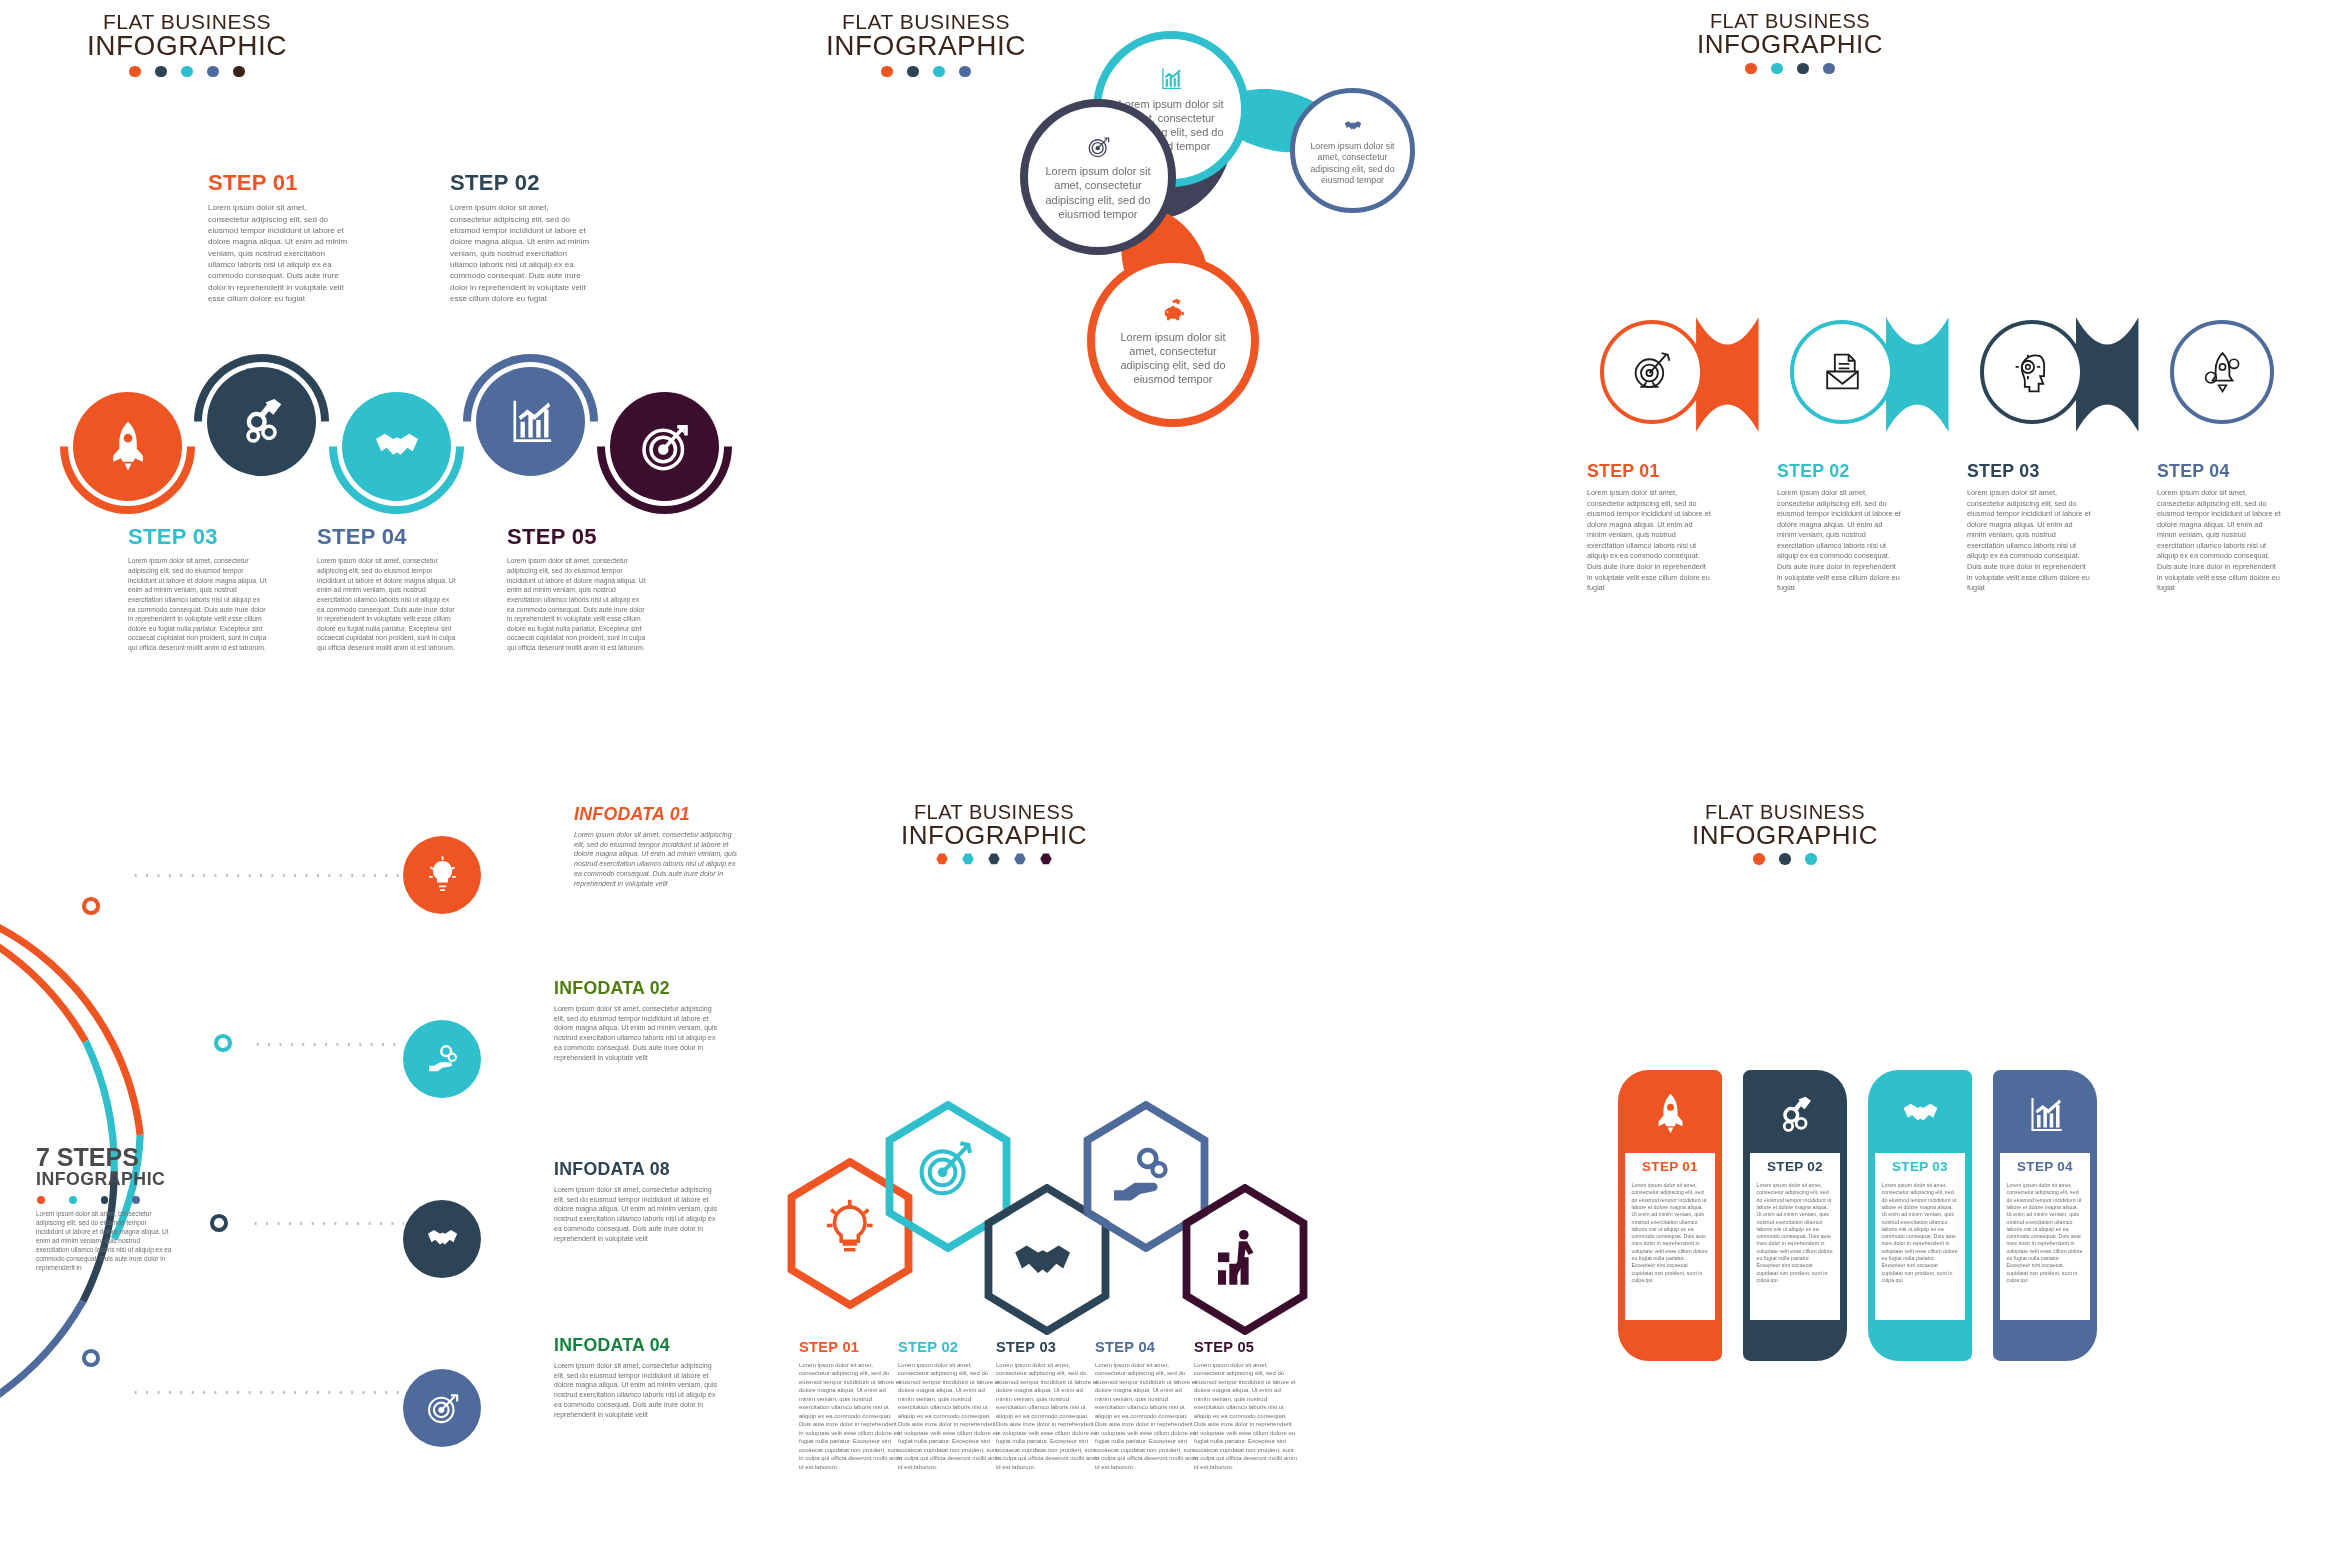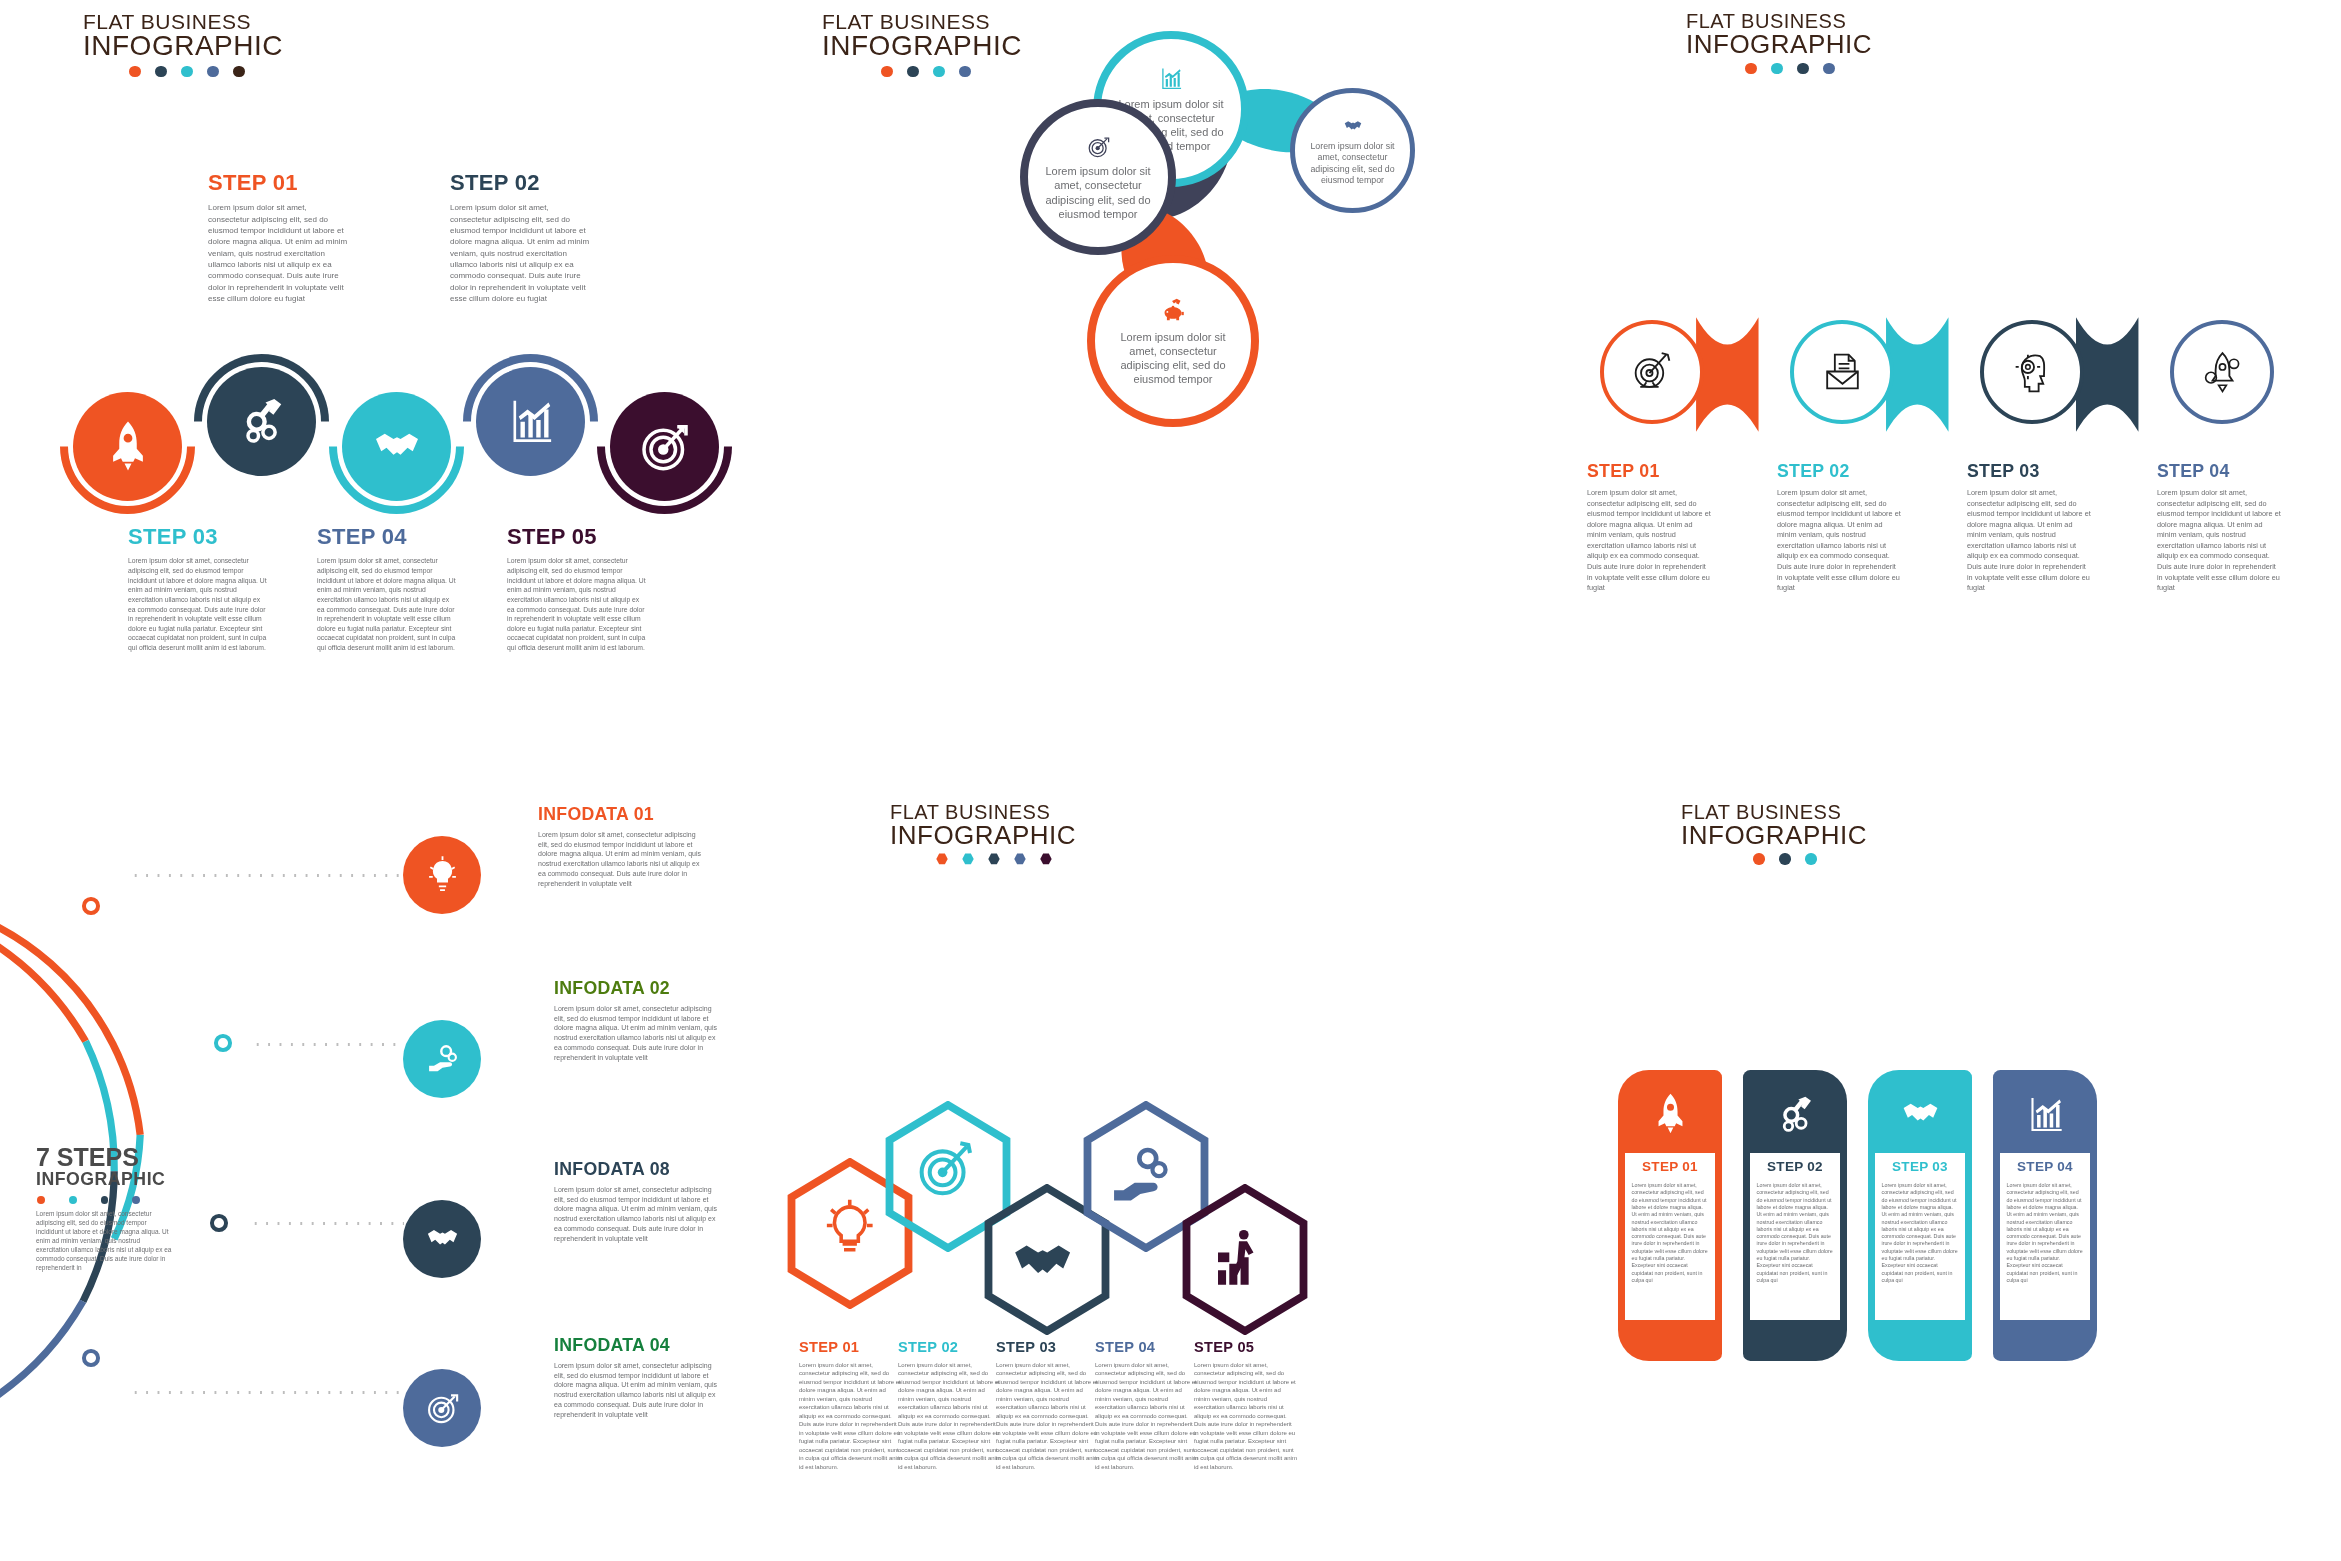--- a/index.html
+++ b/index.html
@@ -1,21 +1,21 @@
 <!DOCTYPE html>
 <html style="font-size:8.3px"><head>
 <meta charset="utf-8">
 <style>
   html,body{margin:0;padding:0;background:#ffffff;}
   body{width:2342px;height:1561px;position:relative;overflow:hidden;
        font-family:"Liberation Sans", sans-serif;color:#58595b;}
   .stage{position:relative;width:2342px;height:1561px;}
 
   
-  .title-block{position:absolute;text-align:left;}
+  .title-block{position:absolute;text-align:center;}
   .t-line1{font-family:"Liberation Sans Narrow","Liberation Sans",sans-serif;
            font-weight:400;letter-spacing:0.5px;color:#3b2418;line-height:1.0;}
   .t-line2{font-family:"Liberation Sans Narrow","Liberation Sans",sans-serif;
            font-weight:400;letter-spacing:0.5px;color:#3b2418;line-height:1.0;}
   .t-dots{display:flex;justify-content:center;gap:14.6px;margin-top:5.2px;}
   .t-dot{width:11.4px;height:11.4px;border-radius:50%;}
   .t-dot.hex{border-radius:0;
     clip-path:polygon(25% 3%,75% 3%,100% 50%,75% 97%,25% 97%,0% 50%);}
 
   
@@ -404,21 +404,21 @@
     <span>
       <svg viewBox="0 0 64 64">
             <circle cx="30" cy="36" r="20" fill="none" stroke="#fff" stroke-width="3.5"></circle>
             <circle cx="30" cy="36" r="12" fill="none" stroke="#fff" stroke-width="3.5"></circle>
             <circle cx="30" cy="36" r="5"></circle>
             <path d="M30 36L52 14" stroke="#fff" stroke-width="3.5" fill="none"></path>
             <path d="M46 12h10v10" stroke="#fff" stroke-width="3.5" fill="none"></path>
           </svg></span>
   </div>
 
-  <div class="p4-info" style="left:538px;top:25px;">
+  <div class="p4-info" style="left:574px;top:25px;font-style:italic;">
     <div class="step-head" style="color:#EF5423">INFODATA 01</div>
     <div class="body-text">Lorem ipsum dolor sit amet, consectetur adipiscing elit, sed do eiusmod tempor incididunt ut labore et dolore magna aliqua. Ut enim ad minim veniam, quis nostrud exercitation ullamco laboris nisi ut aliquip ex ea commodo consequat. Duis aute irure dolor in reprehenderit in voluptate velit</div>
   </div>
   <div class="p4-info" style="left:554px;top:199px;">
     <div class="step-head" style="color:#4d7c0f">INFODATA 02</div>
     <div class="body-text">Lorem ipsum dolor sit amet, consectetur adipiscing elit, sed do eiusmod tempor incididunt ut labore et dolore magna aliqua. Ut enim ad minim veniam, quis nostrud exercitation ullamco laboris nisi ut aliquip ex ea commodo consequat. Duis aute irure dolor in reprehenderit in voluptate velit</div>
   </div>
   <div class="p4-info" style="left:554px;top:380px;">
     <div class="step-head" style="color:#2C4456">INFODATA 08</div>
     <div class="body-text">Lorem ipsum dolor sit amet, consectetur adipiscing elit, sed do eiusmod tempor incididunt ut labore et dolore magna aliqua. Ut enim ad minim veniam, quis nostrud exercitation ullamco laboris nisi ut aliquip ex ea commodo consequat. Duis aute irure dolor in reprehenderit in voluptate velit</div>

